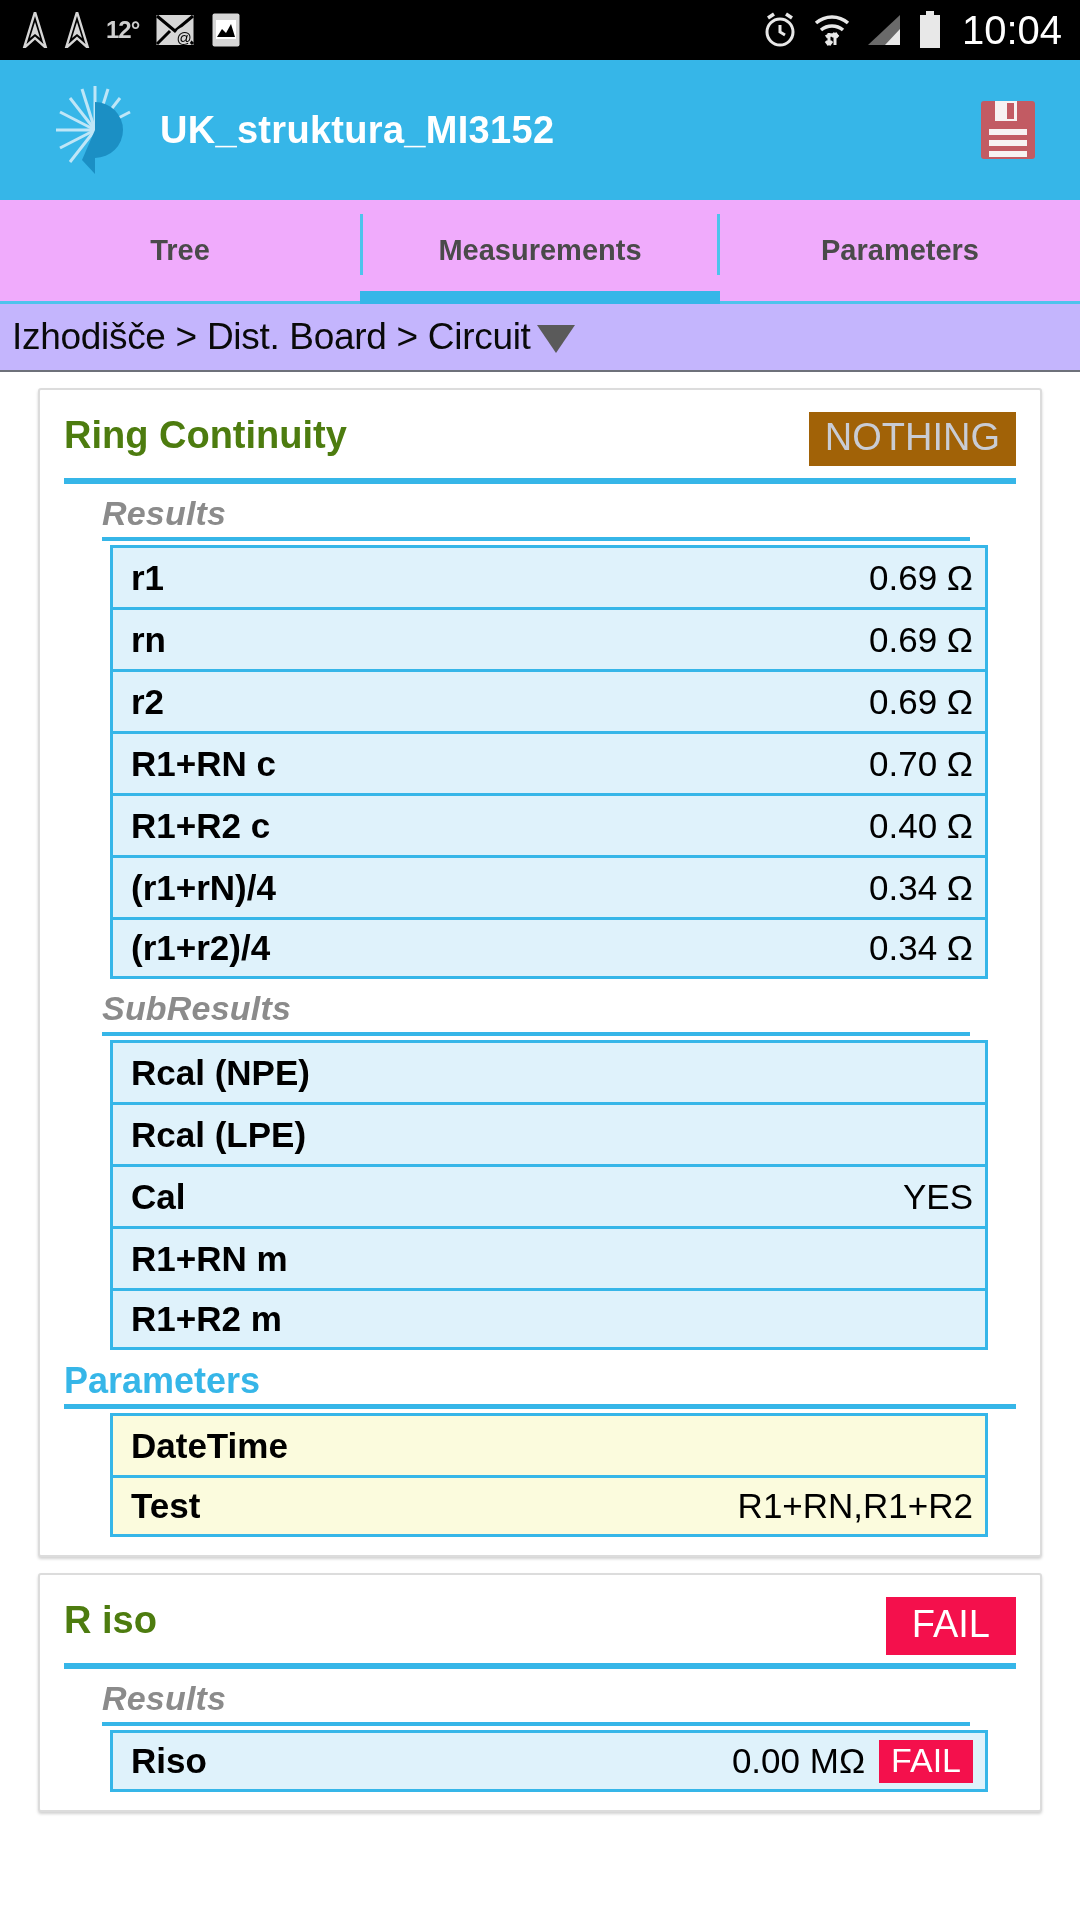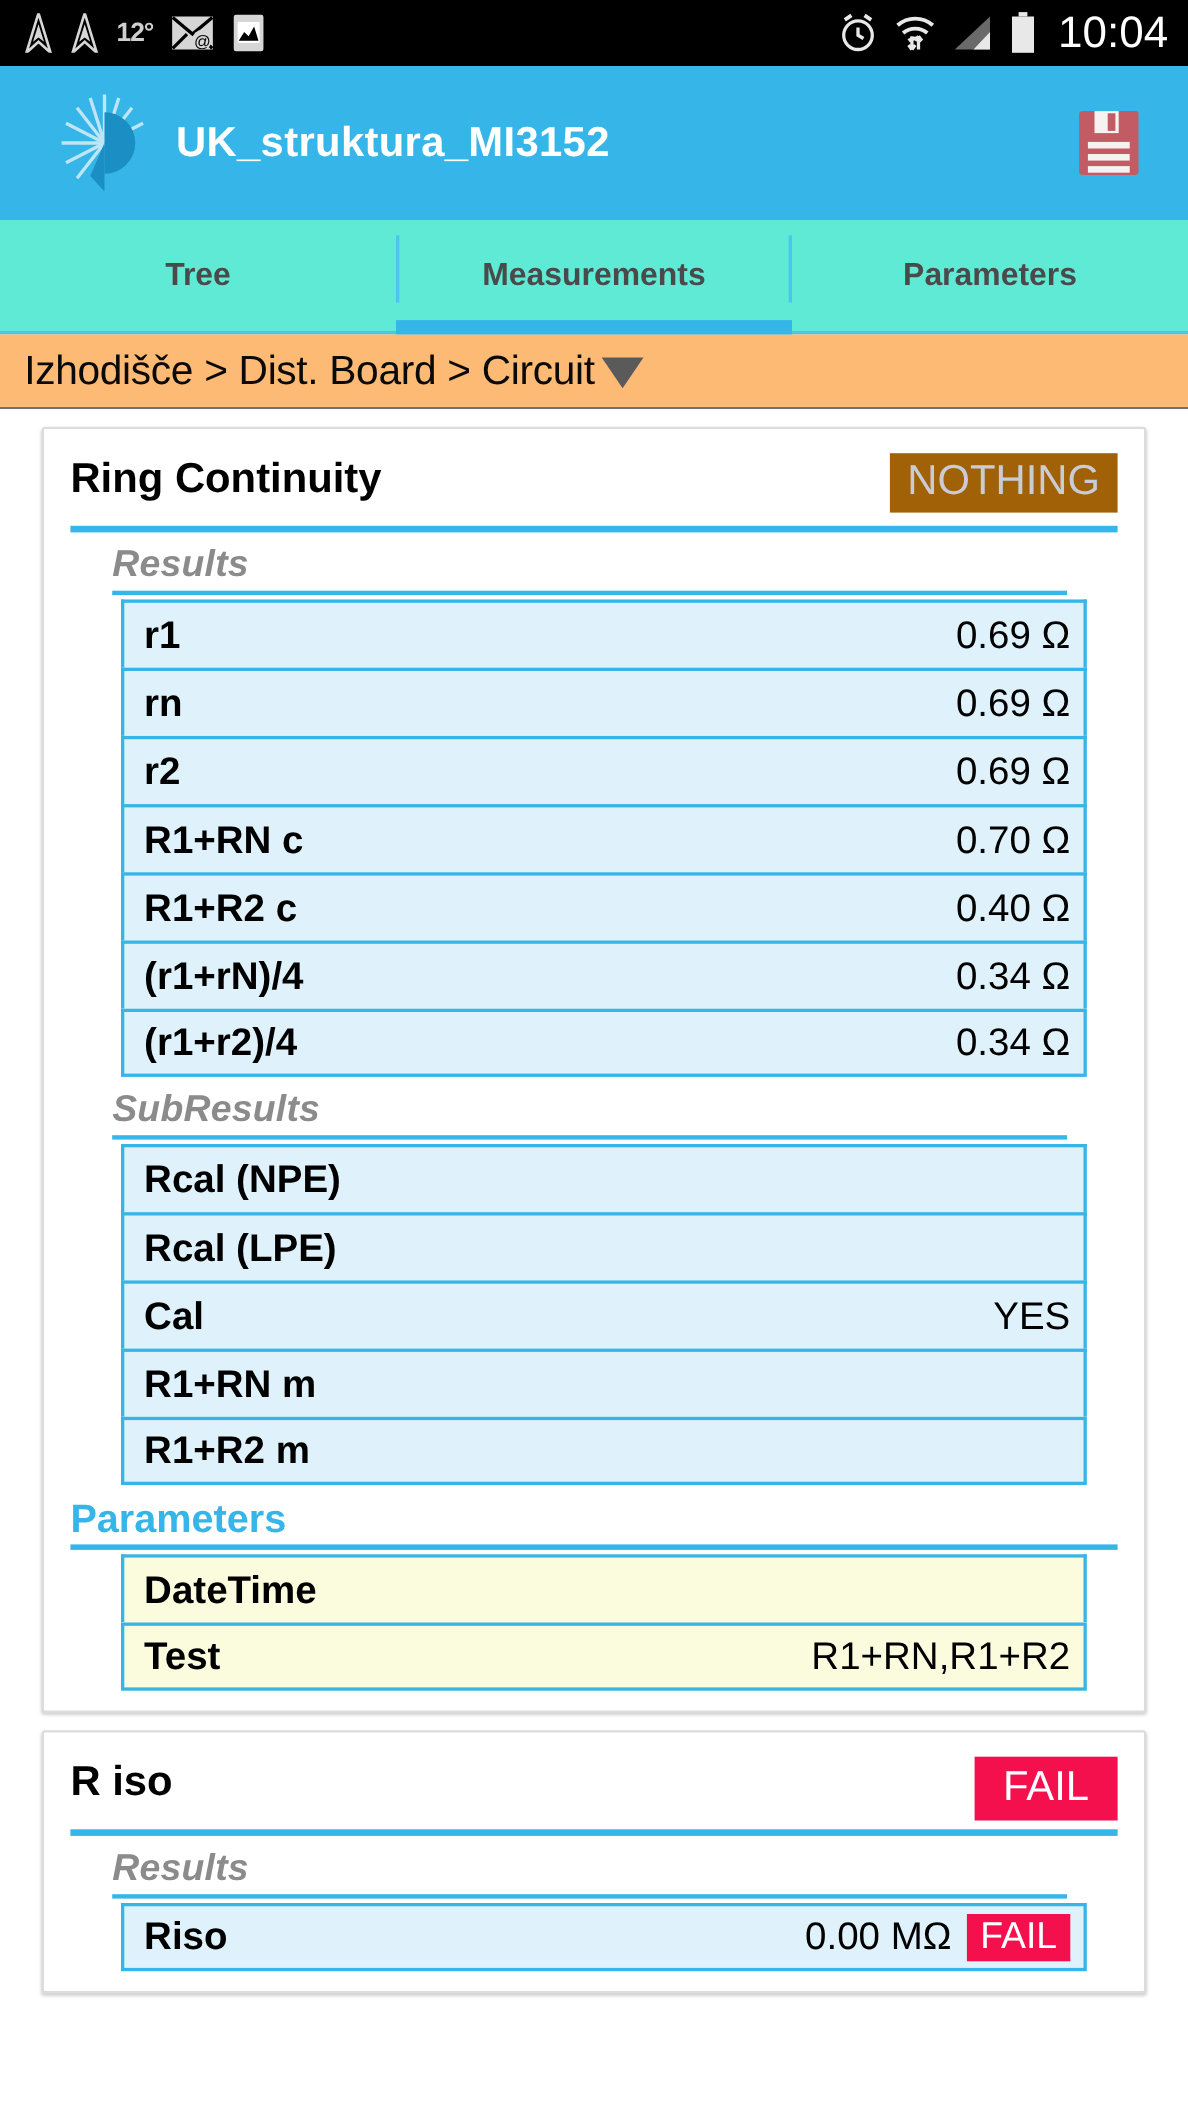--- a/index.html
+++ b/index.html
@@ -34,55 +34,55 @@
     letter-spacing:0.3px;
   }
   .app-sub{
     font-size:35px; font-weight:bold; color:#28e01a; line-height:1.15;
     letter-spacing:0.2px;
   }
   .save-btn{ margin-left:auto; margin-right:14px; width:64px; height:64px; display:flex;align-items:center;justify-content:center;}
 
   
   .tabs{
-    height:104px; background:#5eead4; display:flex;
+    height:104px; background:#f0abfc; display:flex;
     border-bottom:3px solid #4ec3ec;
   }
   .tab{
     flex:1; display:flex; align-items:center; justify-content:center;
     font-size:29px; font-weight:bold; color:#4a4a4a; position:relative;
   }
   .tab.sep-l::before{
     content:""; position:absolute; left:0; top:14px; bottom:26px; width:3px; background:#4ec3ec;
   }
   .tab-underline{
     position:absolute; left:0; right:0; bottom:-3px; height:13px; background:#36b6e8;
   }
 
   
   .breadcrumb{
-    height:68px; background:#fdba74; display:flex; align-items:center;
-    padding-left:22px; border-bottom:2px solid #6e717a;
+    height:68px; background:#c4b5fd; display:flex; align-items:center;
+    padding-left:12px; border-bottom:2px solid #6e717a;
   }
   .bc-text{ font-size:37px; color:#0a0a0a; font-weight:400; letter-spacing:-0.3px;}
   .bc-caret{
     width:0;height:0;border-left:19px solid transparent;border-right:19px solid transparent;
     border-top:28px solid #5a5a5a; margin-left:6px; margin-top:4px;
   }
 
   
   .content{ background:#ffffff; padding:16px 38px 0 38px; }
   .card{
     background:#ffffff; border:2px solid #dcdcdc; border-radius:3px;
     box-shadow:0 2px 3px rgba(0,0,0,0.18);
     padding:22px 24px 18px 24px; margin-bottom:16px;
   }
   .card-head{ display:flex; align-items:flex-start; position:relative; height:62px;}
   .card-title{
-    font-size:38px; font-weight:bold; color:#000000; line-height:1;
+    font-size:38px; font-weight:bold; color:#4d7c0f; line-height:1;
     padding-top:4px;
   }
   .badge{
     margin-left:auto; font-size:38px; font-weight:400; line-height:1;
     padding:6px 16px 10px 16px;
   }
   .badge.nothing{ color:#c9ccd4; background:#a16207; font-weight:400;}
   .badge.fail{ color:#ffffff; background:#f4104c; font-weight:400; padding:8px 26px 12px 26px;}
   .title-rule{ height:6px; background:#36b6e8; margin-top:4px; }
 

